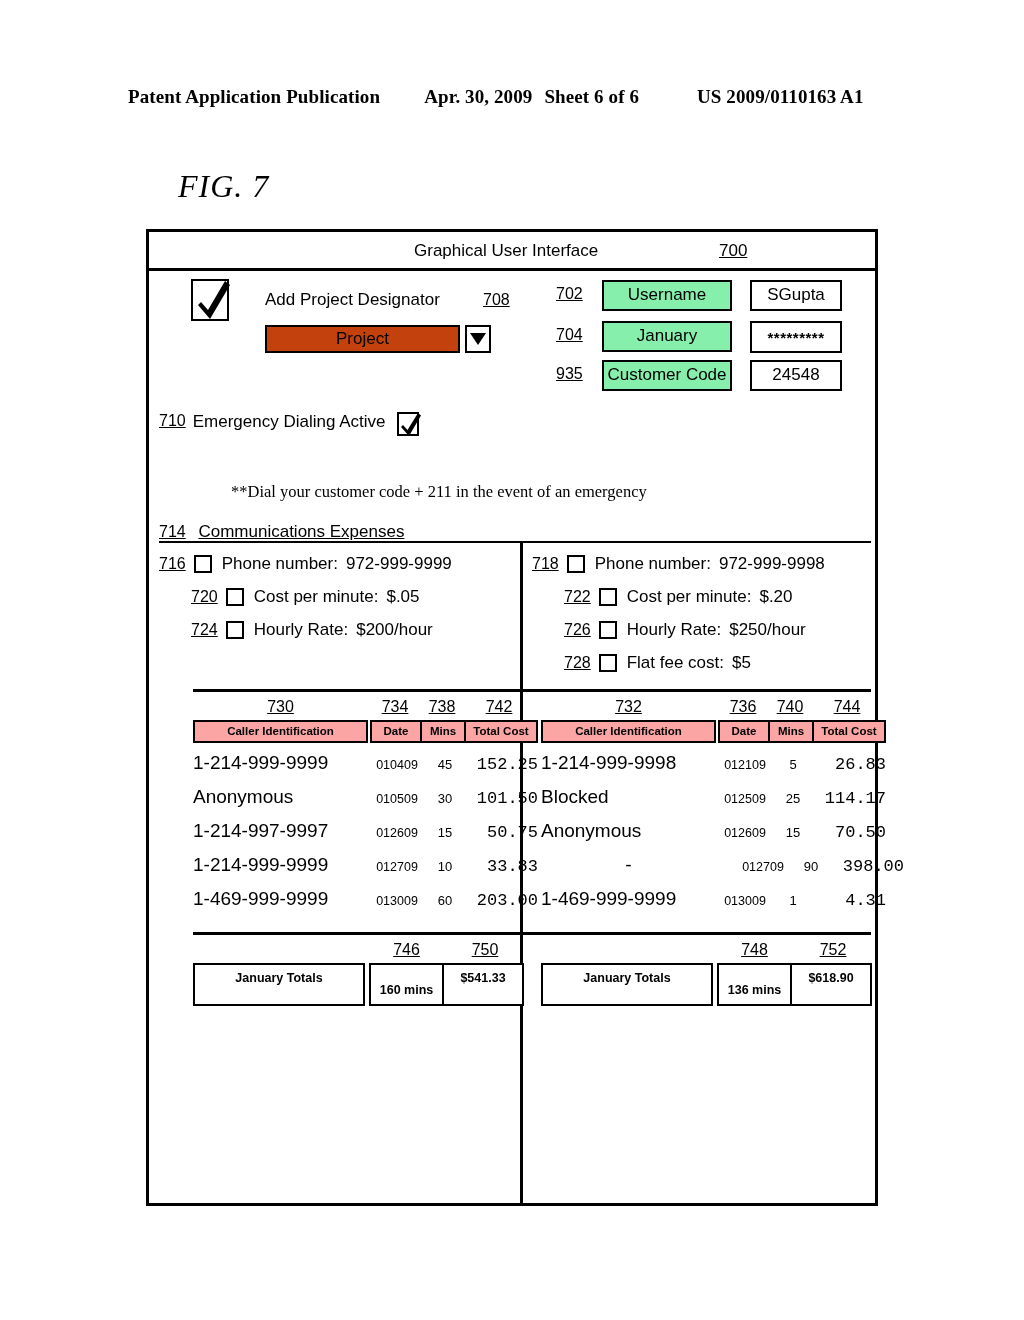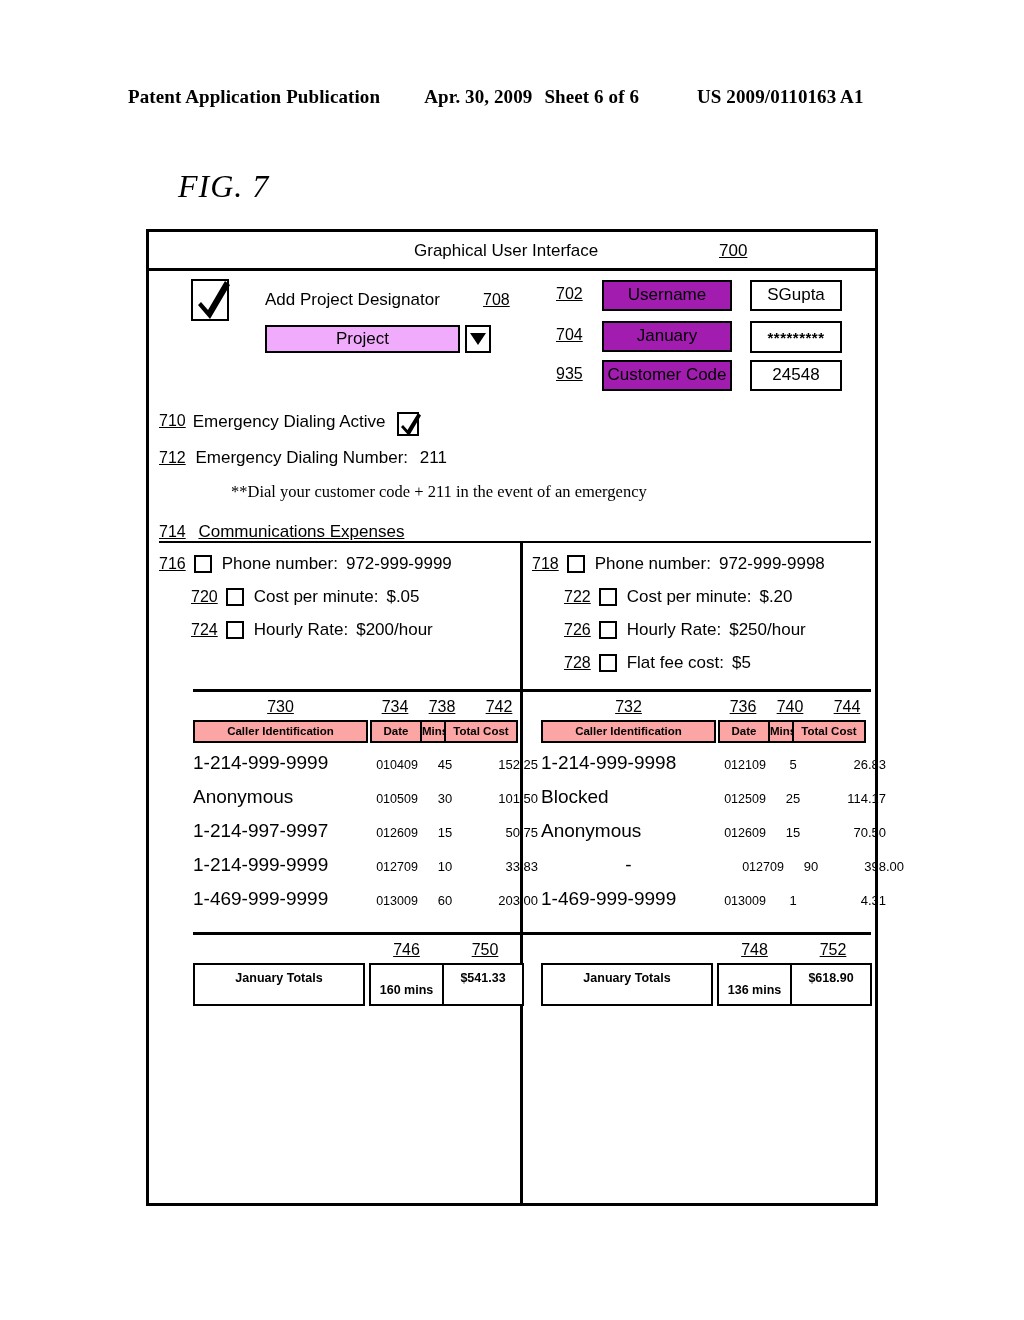--- a/index.html
+++ b/index.html
@@ -118,21 +118,21 @@
     left: 314px; top: 20px;
   }
   .project-field {
     position: absolute;
     left: 96px; top: 54px;
     width: 195px; height: 28px;
     border: 2.5px solid #000;
     box-sizing: border-box;
     display: flex; align-items: center; justify-content: center;
     font-size: 17px;
-    background: #f0abfc;
+    background: #c2410c;
   }
   .project-arrow {
     position: absolute;
     left: 296px; top: 54px;
     width: 26px; height: 28px;
     border: 2.5px solid #000;
     box-sizing: border-box;
     display: flex; align-items: center; justify-content: center;
     background: #fff;
   }
@@ -156,21 +156,21 @@
     text-decoration: underline;
     text-align: left;
   }
   .cred-label {
     width: 130px;
     border: 2.5px solid #000;
     box-sizing: border-box;
     text-align: center;
     font-size: 17px;
     padding: 3px 0 4px 0;
-    background: #a21caf;
+    background: #86efac;
     line-height: 1.15;
   }
   .cred-value {
     width: 92px;
     margin-left: 18px;
     border: 2.5px solid #000;
     box-sizing: border-box;
     text-align: center;
     font-size: 17px;
     padding: 3px 0 4px 0;
@@ -305,21 +305,21 @@
     box-sizing: border-box;
     font-size: 11.5px;
     font-weight: bold;
     text-align: center;
     padding: 3px 0 4px 0;
     background: #fca5a5;
     white-space: nowrap;
   }
   .ct-head .h0 { width: 175px; }
   .ct-head .h1 { width: 52px;  margin-left: 2px; }
-  .ct-head .h2 { width: 24px;  border-left: none; }
+  .ct-head .h2 { width: 44px;  border-left: none; }
   .ct-head .h3 { width: 72px;  border-left: none; }
 
   .ct-body { margin-top: 9px; }
   .ct-row {
     display: flex;
     align-items: baseline;
     height: 34px;
   }
   .ct-row .c0 {
     width: 175px;
@@ -331,21 +331,21 @@
   .ct-row .c1 {
     width: 54px; margin-left: 2px;
     font-size: 12.5px; text-align: center;
   }
   .ct-row .c2 {
     width: 42px;
     font-size: 13px; text-align: center;
   }
   .ct-row .c3 {
     width: 72px;
-    font-size: 13px; text-align: right; padding-right: 14px;
+    font-size: 17px; text-align: right; padding-right: 14px; font-family: Liberation Mono, monospace;
   }
 
   
   .totals { position: absolute; }
   .totals.left  { left: 44px;  top: 709px; }
   .totals.right { left: 392px; top: 709px; }
 
   .tot-refs {
     position: relative; height: 22px; font-size: 16px;
   }
@@ -445,25 +445,20 @@
   <div class="emerg-1">
     <span class="ref">710</span>
     <span>Emergency Dialing Active</span>
     <span class="check-box chk">
       <svg width="24" height="28" viewBox="0 0 24 28">
         <path d="M5 14 L9.5 19 L20 2 L23 4.5 L11 25 L3 16 Z" fill="#000"></path>
       </svg>
     </span>
   </div>
 
-  <div class="emerg-2">
-    <span class="ref">712</span>
-    <span>Emergency Dialing Number:</span>
-    <span style="margin-left:7px">211</span>
-  </div>
 
   <div class="emerg-note">**Dial your customer code + 211 in the event of an emergency</div>
 
   <div class="comm-head">
     <span class="ref">714</span>
     <span class="u">Communications Expenses</span>
   </div>
   <div class="comm-head-rule"></div>
 
   <div class="v-divider"></div>

